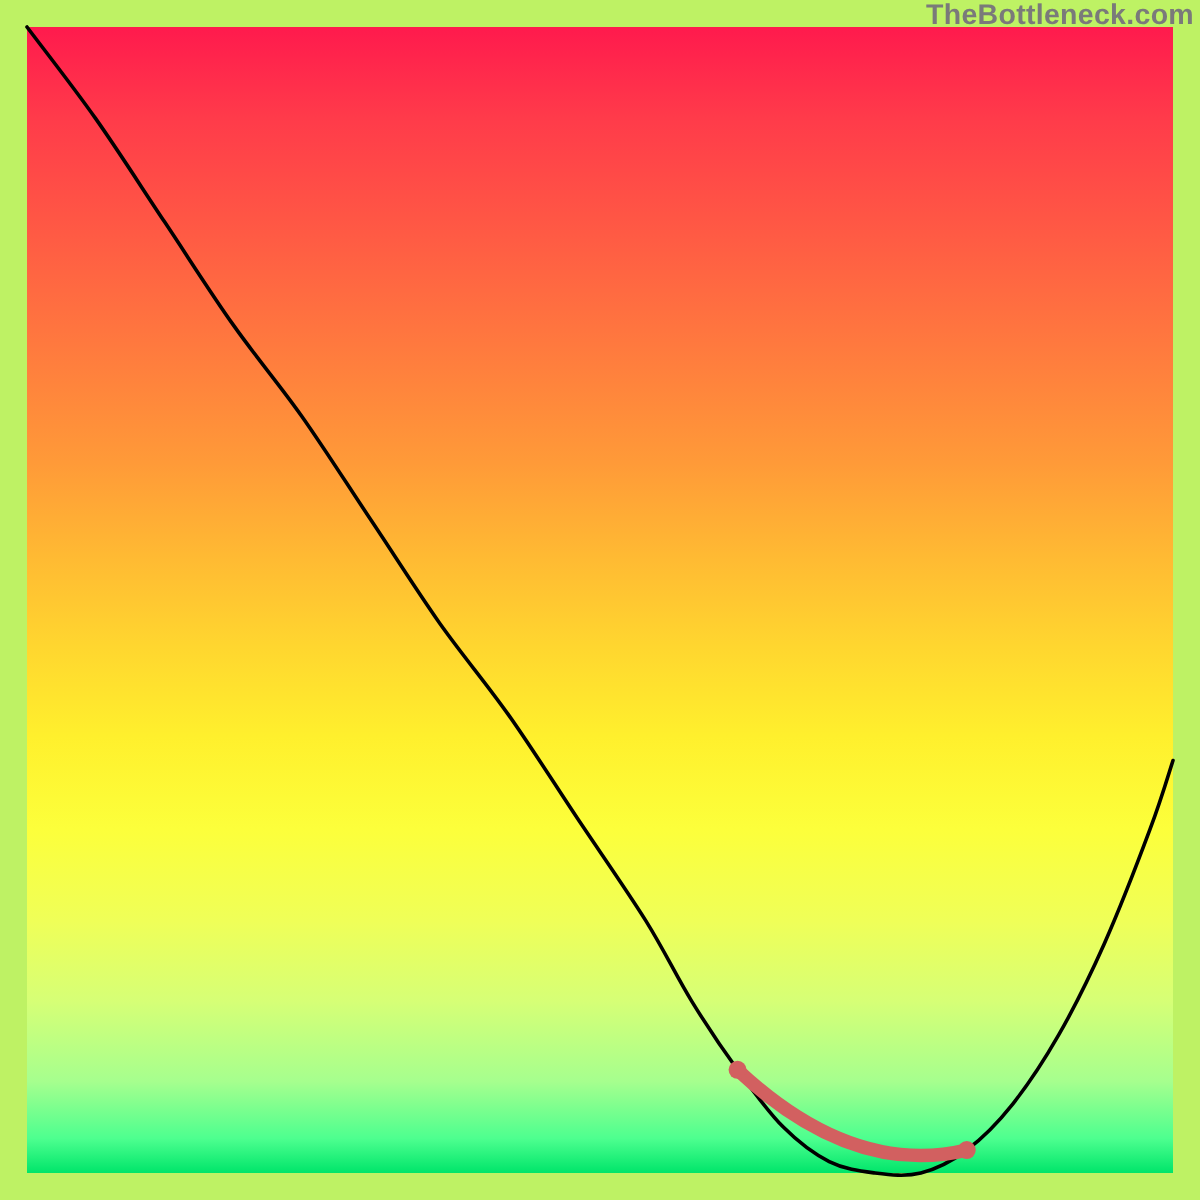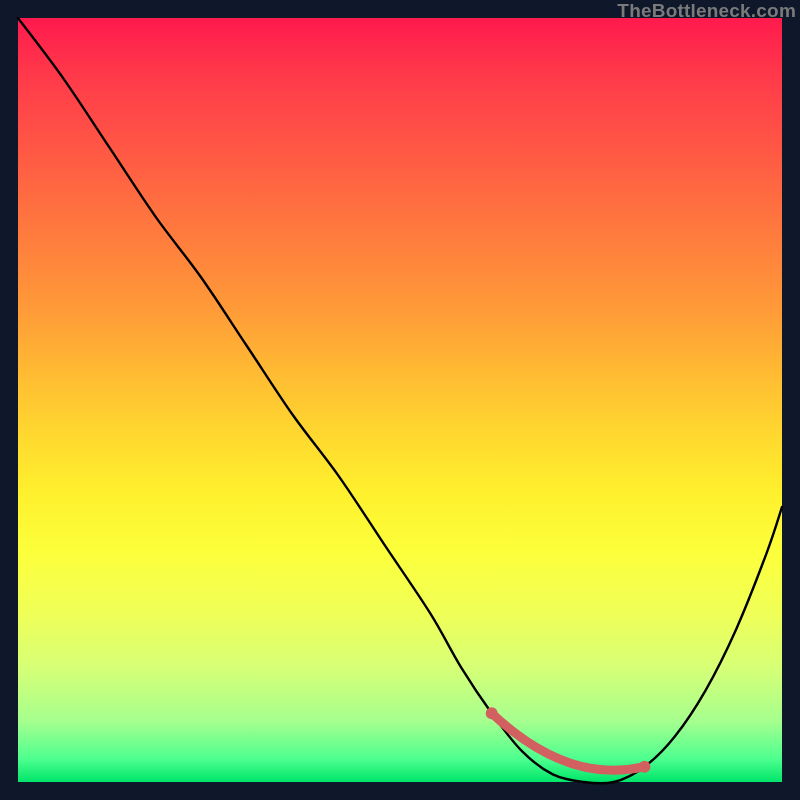--- a/index.html
+++ b/index.html
@@ -7,21 +7,21 @@
     padding: 0;
     width: 800px;
     height: 800px;
     background: #000;
     overflow: hidden;
   }
   .container {
     position: relative;
     width: 800px;
     height: 800px;
-    background: #0f172a;
+    background: #bef264;
   }
   .plot-area {
     position: absolute;
     left: 18px;
     top: 18px;
     width: 764px;
     height: 764px;
     background: linear-gradient(to bottom,
       #ff1a4d 0%,
       #ff3b4a 8%,

